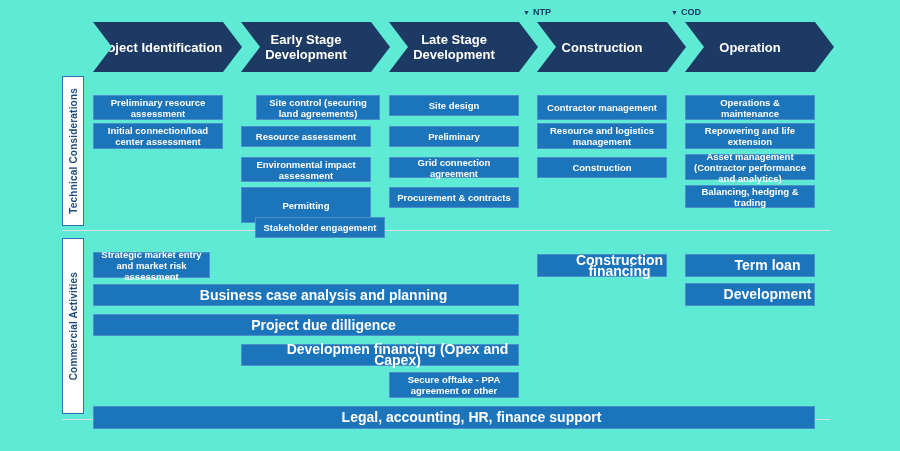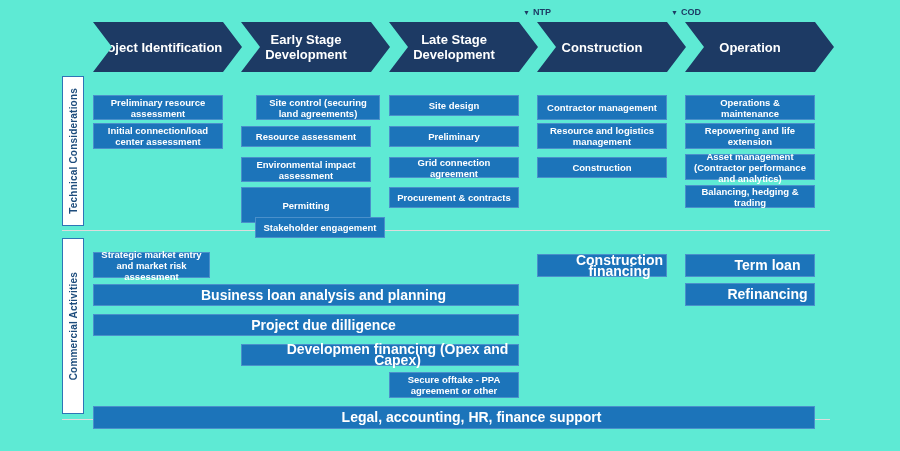--- a/index.html
+++ b/index.html
@@ -91,22 +91,22 @@
   <div class="box" style="left:537px;width:130px;top:79px;height:25px">Contractor management</div>
   <div class="box" style="left:537px;width:130px;top:107px;height:26px">Resource and logistics management</div>
   <div class="box" style="left:537px;width:130px;top:141px;height:21px">Construction</div>
 
   <div class="box" style="left:685px;width:130px;top:79px;height:25px">Operations &amp; maintenance</div>
   <div class="box" style="left:685px;width:130px;top:107px;height:26px">Repowering and life extension</div>
   <div class="box" style="left:685px;width:130px;top:138px;height:26px">Asset management (Contractor performance and analytics)</div>
   <div class="box" style="left:685px;width:130px;top:169px;height:23px">Balancing, hedging &amp; trading</div>
 
   <div class="box" style="left:93px;width:117px;top:236px;height:26px">Strategic market entry and market risk assessment</div>
-  <div class="box bar" style="left:93px;width:426px;top:268px;height:22px">Business loan analysis and planning</div>
+  <div class="box bar" style="left:93px;width:426px;top:268px;height:22px">Business case analysis and planning</div>
   <div class="box bar" style="left:93px;width:426px;top:298px;height:22px">Project due dilligence</div>
   <div class="box bar" style="left:241px;width:278px;top:328px;height:22px">Developmen financing (Opex and Capex)</div>
   <div class="box" style="left:389px;width:130px;top:356px;height:26px">Secure offtake - PPA agreement or other</div>
   <div class="box bar" style="left:537px;width:130px;top:238px;height:23px">Construction financing</div>
   <div class="box bar" style="left:685px;width:130px;top:238px;height:23px">Term loan</div>
-  <div class="box bar" style="left:685px;width:130px;top:267px;height:23px">Refinancing</div>
+  <div class="box bar" style="left:685px;width:130px;top:267px;height:23px">Development</div>
   <div class="box bar" style="left:93px;width:722px;top:390px;height:23px">Legal, accounting, HR, finance support</div>
 
 </div>
 
 </body></html>

